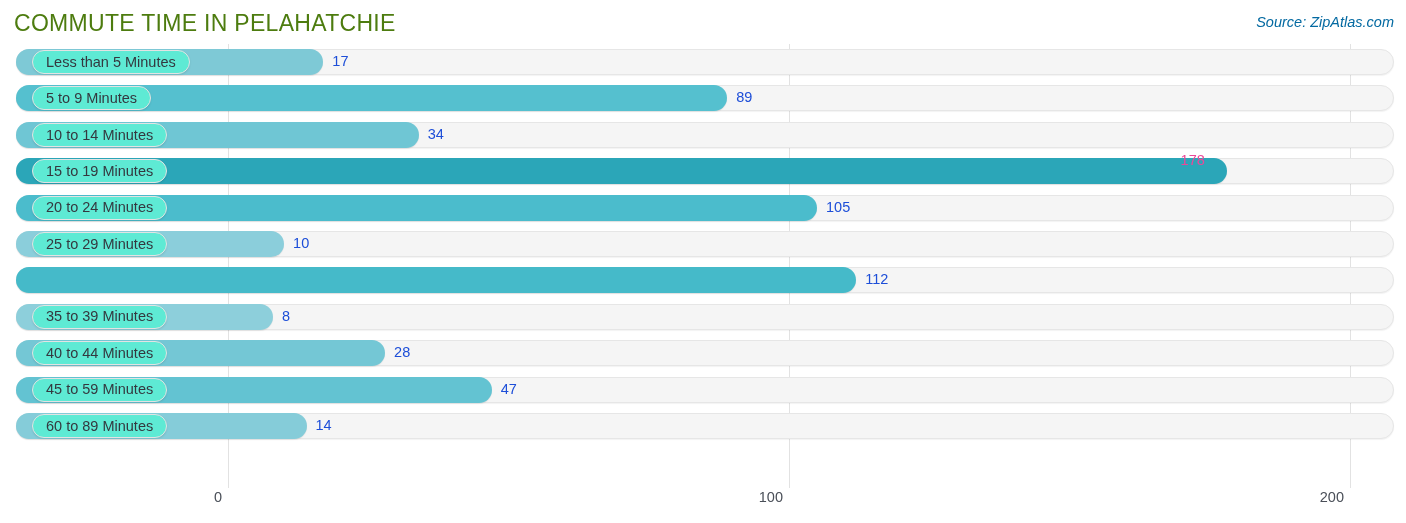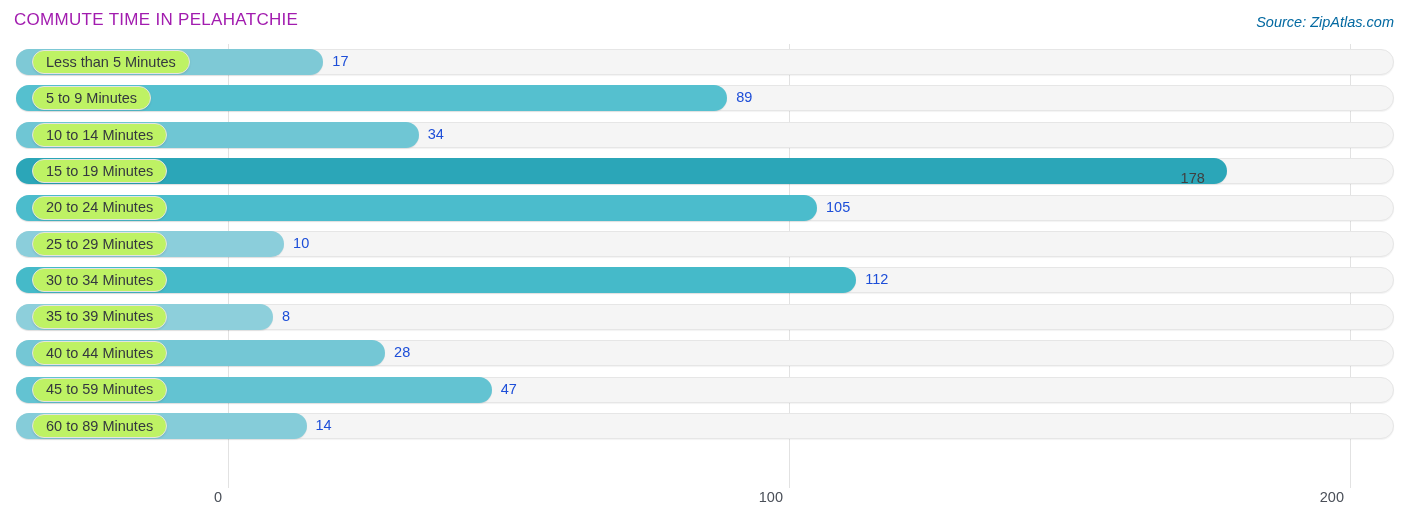--- a/index.html
+++ b/index.html
@@ -20,23 +20,23 @@
   .header {
     position: absolute;
     top: 0; left: 0;
     width: 1406px;
     height: 44px;
   }
   .chart-title {
     position: absolute;
     left: 14px;
     top: 10px;
-    font-size: 17px;
+    font-size: 23px;
     letter-spacing: 0.3px;
-    color: #a21caf;
+    color: #4d7c0f;
     font-weight: 400;
     white-space: nowrap;
   }
   .source {
     position: absolute;
     right: 12px;
     top: 14px;
     font-size: 14.5px;
     font-style: italic;
     color: #0369a1;
@@ -97,21 +97,21 @@
     box-sizing: border-box;
     box-shadow: 0 1px 1px rgba(0,0,0,0.08);
   }
 
   
   .cat-pill {
     position: absolute;
     left: 32px;
     top: 6px;
     height: 24px;
-    background: #bef264;
+    background: #5eead4;
     border: 1px solid #e3e3e3;
     border-radius: 12px;
     box-sizing: border-box;
     display: flex;
     align-items: center;
     padding: 0 13px;
     box-shadow: 0 1px 2px rgba(0,0,0,0.10);
     white-space: nowrap;
   }
   .cat-label {
@@ -125,23 +125,23 @@
     position: absolute;
     top: 10px;
     font-size: 14.5px;
     color: #1d4ed8;
     line-height: 1;
     white-space: nowrap;
   }
   
   .val-in {
     position: absolute;
-    top: 18px;
-    font-size: 14.5px;
-    color: #404040;
+    top: 0;
+    font-size: 14.5px;
+    color: #ec4899;
     line-height: 1;
     white-space: nowrap;
   }
 
   
   .axis {
     position: absolute;
     left: 0;
     top: 484px;
     width: 1406px;
@@ -215,23 +215,20 @@
         <div class="track"></div>
         <div class="fill" style="width: 268.1px; background: rgb(139, 206, 219);"></div>
         <div class="cat-pill">
           <span class="cat-label">25 to 29 Minutes</span>
         </div>
         <div class="val-out" style="left: 293.1px;">10</div>
       </div>
       <div class="row">
         <div class="track"></div>
         <div class="fill" style="width: 840.32px; background: rgb(69, 186, 201);"></div>
-        <div class="cat-pill">
-          <span class="cat-label">30 to 34 Minutes</span>
-        </div>
         <div class="val-out" style="left: 865.32px;">112</div>
       </div>
       <div class="row">
         <div class="track"></div>
         <div class="fill" style="width: 256.88px; background: rgb(141, 207, 219);"></div>
         <div class="cat-pill">
           <span class="cat-label">35 to 39 Minutes</span>
         </div>
         <div class="val-out" style="left: 281.88px;">8</div>
       </div>

